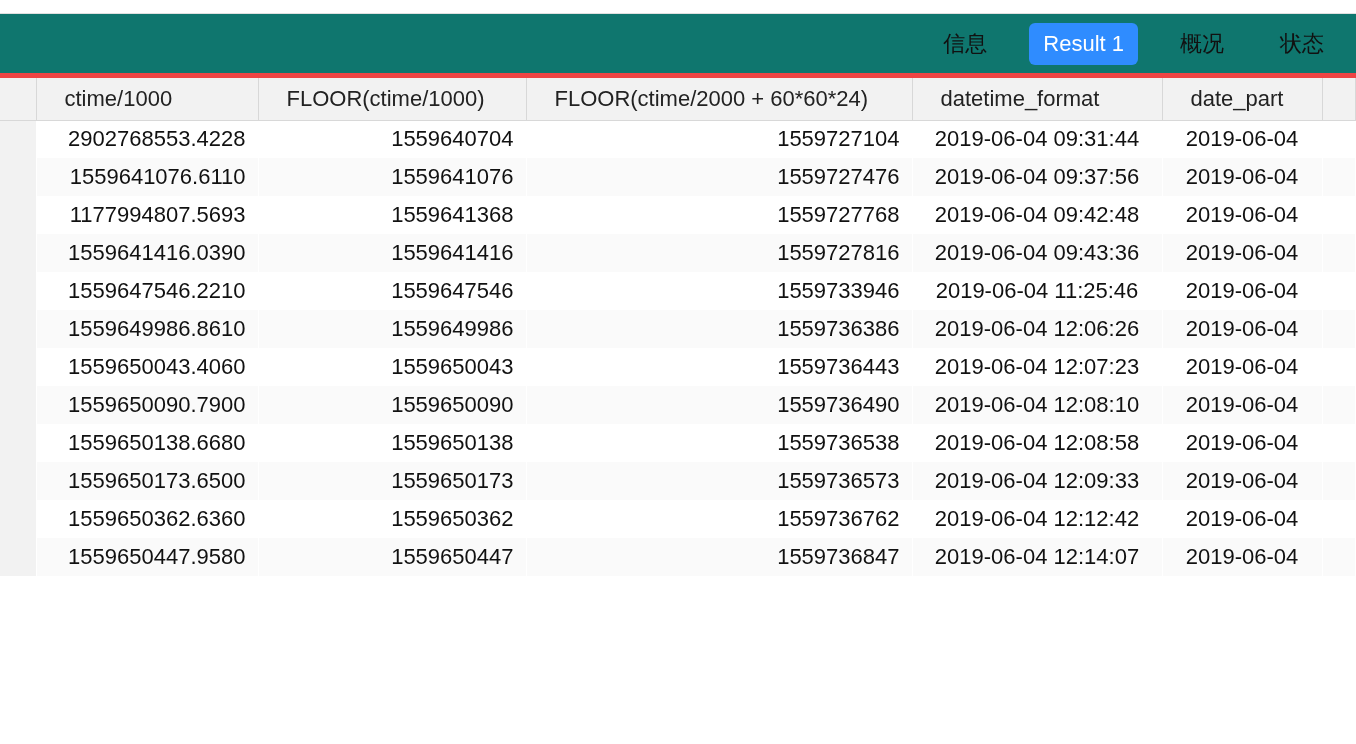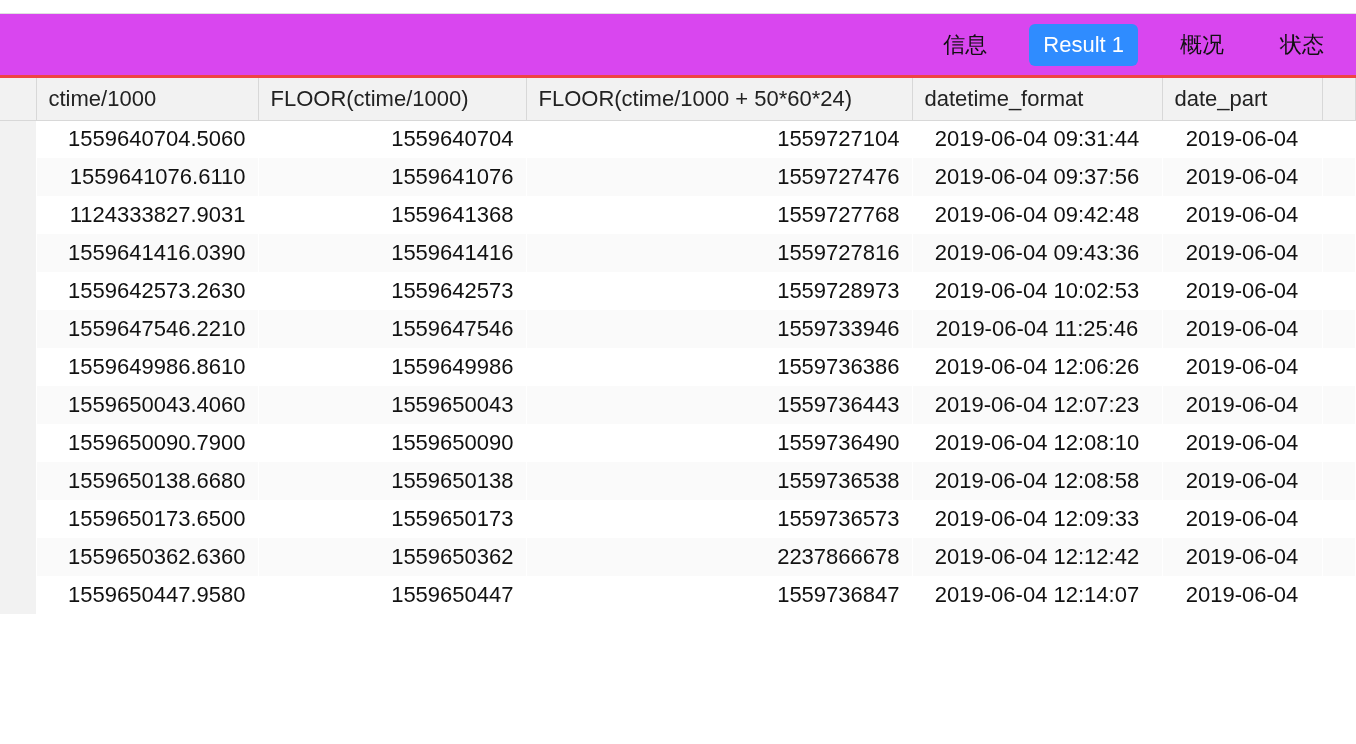--- a/index.html
+++ b/index.html
@@ -16,23 +16,23 @@
     border-bottom: 1px solid #e0e0e0;
     background: #fff;
   }
   .tabs-row {
     height: 64px;
     display: flex;
     align-items: center;
     justify-content: flex-end;
     padding-right: 18px;
     gap: 28px;
-    border-bottom: 3px solid #ef4444;
+    border-bottom: 5px solid #ef4444;
     font-size: 22px;
-    background: #d946ef;
+    background: #0f766e;
   }
   .tab {
     padding: 8px 14px;
     border-radius: 6px;
     cursor: pointer;
     color: #111;
     user-select: none;
   }
   .tab.active {
     background: #2f8cff;
@@ -48,21 +48,21 @@
     width: 100%;
     table-layout: fixed;
   }
   thead th {
     background: #f2f2f2;
     text-align: left;
     font-weight: 400;
     font-size: 22px;
     color: #222;
     height: 42px;
-    padding: 0 12px;
+    padding: 0 28px;
     border-right: 1px solid #d8d8d8;
     border-bottom: 1px solid #d8d8d8;
     white-space: nowrap;
     overflow: hidden;
   }
   thead th:first-child { border-left: none; }
   tbody td {
     font-size: 22px;
     height: 38px;
     padding: 0 12px;
@@ -106,74 +106,65 @@
       <col class="col-floor2">
       <col class="col-dtf">
       <col class="col-dp">
       <col>
     </colgroup>
     <thead>
       <tr id="head-row">
           <th></th>
           <th>ctime/1000</th>
           <th>FLOOR(ctime/1000)</th>
-          <th>FLOOR(ctime/1000 + 50*60*24)</th>
+          <th>FLOOR(ctime/2000 + 60*60*24)</th>
           <th>datetime_format</th>
           <th>date_part</th>
           <th></th>
         </tr>
     </thead>
     <tbody id="body-rows">
         <tr>
           <td class="rownum-cell"></td>
-          <td class="num-right">1559640704.5060</td>
+          <td class="num-right">2902768553.4228</td>
           <td class="num-right">1559640704</td>
           <td class="num-right">1559727104</td>
           <td class="txt-left">2019-06-04 09:31:44</td>
           <td class="txt-left">2019-06-04</td>
           <td></td>
         </tr>
         <tr>
           <td class="rownum-cell"></td>
           <td class="num-right">1559641076.6110</td>
           <td class="num-right">1559641076</td>
           <td class="num-right">1559727476</td>
           <td class="txt-left">2019-06-04 09:37:56</td>
           <td class="txt-left">2019-06-04</td>
           <td></td>
         </tr>
         <tr>
           <td class="rownum-cell"></td>
-          <td class="num-right">1124333827.9031</td>
+          <td class="num-right">1177994807.5693</td>
           <td class="num-right">1559641368</td>
           <td class="num-right">1559727768</td>
           <td class="txt-left">2019-06-04 09:42:48</td>
           <td class="txt-left">2019-06-04</td>
           <td></td>
         </tr>
         <tr>
           <td class="rownum-cell"></td>
           <td class="num-right">1559641416.0390</td>
           <td class="num-right">1559641416</td>
           <td class="num-right">1559727816</td>
           <td class="txt-left">2019-06-04 09:43:36</td>
           <td class="txt-left">2019-06-04</td>
           <td></td>
         </tr>
         <tr>
           <td class="rownum-cell"></td>
-          <td class="num-right">1559642573.2630</td>
-          <td class="num-right">1559642573</td>
-          <td class="num-right">1559728973</td>
-          <td class="txt-left">2019-06-04 10:02:53</td>
-          <td class="txt-left">2019-06-04</td>
-          <td></td>
-        </tr>
-        <tr>
-          <td class="rownum-cell"></td>
           <td class="num-right">1559647546.2210</td>
           <td class="num-right">1559647546</td>
           <td class="num-right">1559733946</td>
           <td class="txt-left">2019-06-04 11:25:46</td>
           <td class="txt-left">2019-06-04</td>
           <td></td>
         </tr>
         <tr>
           <td class="rownum-cell"></td>
           <td class="num-right">1559649986.8610</td>
@@ -216,21 +207,21 @@
           <td class="num-right">1559650173</td>
           <td class="num-right">1559736573</td>
           <td class="txt-left">2019-06-04 12:09:33</td>
           <td class="txt-left">2019-06-04</td>
           <td></td>
         </tr>
         <tr>
           <td class="rownum-cell"></td>
           <td class="num-right">1559650362.6360</td>
           <td class="num-right">1559650362</td>
-          <td class="num-right">2237866678</td>
+          <td class="num-right">1559736762</td>
           <td class="txt-left">2019-06-04 12:12:42</td>
           <td class="txt-left">2019-06-04</td>
           <td></td>
         </tr>
         <tr>
           <td class="rownum-cell"></td>
           <td class="num-right">1559650447.9580</td>
           <td class="num-right">1559650447</td>
           <td class="num-right">1559736847</td>
           <td class="txt-left">2019-06-04 12:14:07</td>

